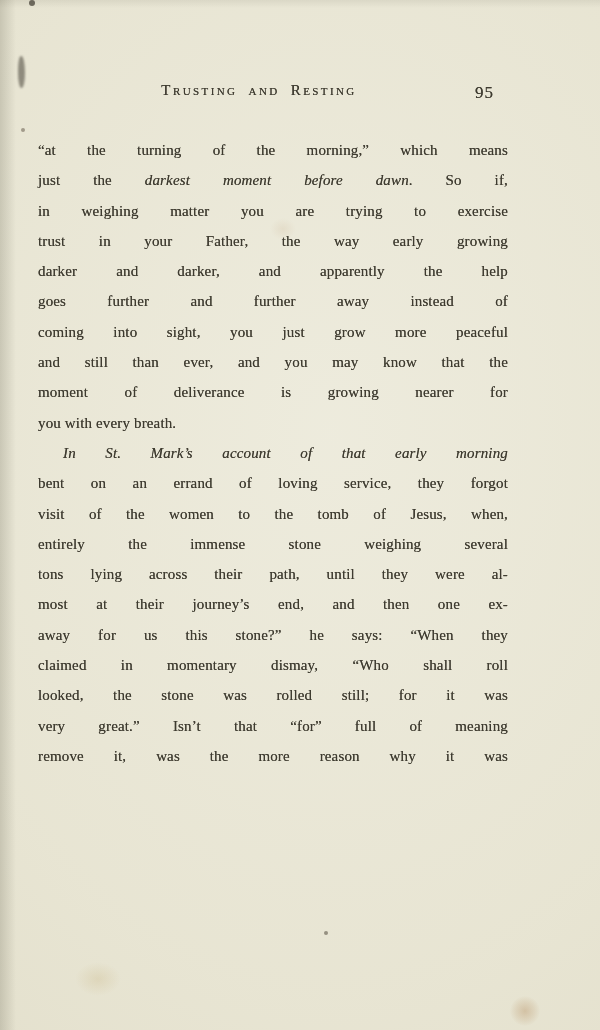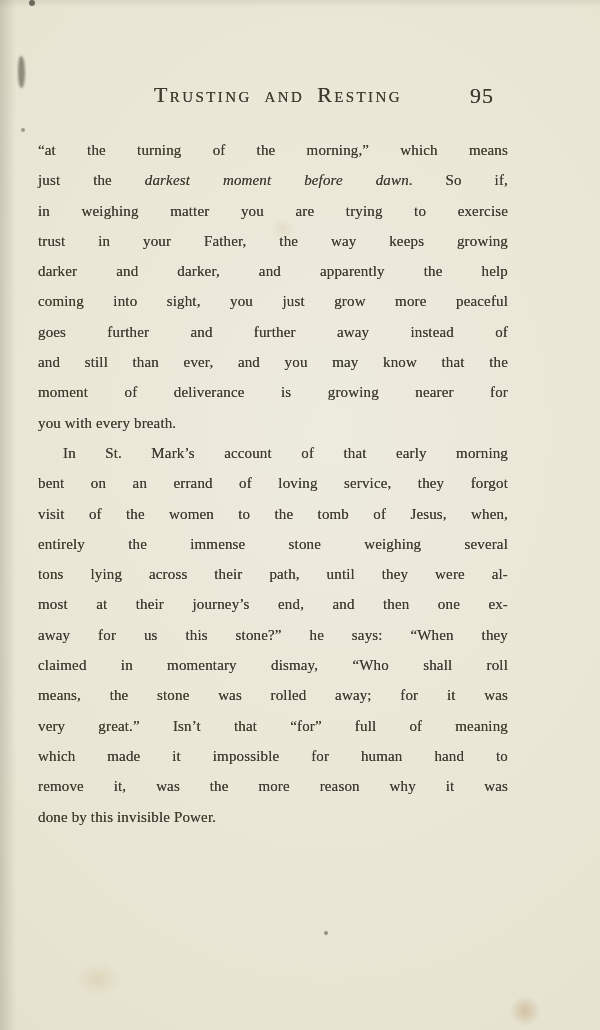--- a/index.html
+++ b/index.html
@@ -40,35 +40,35 @@
   .running-head {
     position: absolute;
     left: 38px;
     top: 82px;
     width: 470px;
     height: 26px;
     color: #3e3b30;
   }
   .head-title {
     position: absolute;
-    left: 240px;
+    left: 221px;
     transform: translateX(-50%);
     top: 0;
     font-variant: small-caps;
-    font-size: 22px;
+    font-size: 15px;
     letter-spacing: 2.4px;
     word-spacing: 5px;
     white-space: nowrap;
     text-shadow: 0 0 0.6px rgba(62,59,48,0.85);
   }
   .page-num {
     position: absolute;
     right: 14px;
     top: 1px;
-    font-size: 22px;
+    font-size: 17px;
     letter-spacing: 1px;
     text-shadow: 0 0 0.6px rgba(62,59,48,0.85);
   }
 
   .text-block {
     position: absolute;
     left: 38px;
     top: 135px;
     width: 470px;
     color: #3e3b30;
@@ -82,20 +82,21 @@
     text-align-last: justify;
     white-space: normal;
     height: 30.3px;
     overflow: visible;
   }
   .line.para-end {
     text-align-last: left;
   }
   .line.indent {
     text-indent: 25px;
+    font-style: italic;
   }
   .italic {
     font-style: italic;
   }
 
   
   .smudge-left {
     position: absolute;
     left: 18px; top: 56px;
     width: 7px; height: 32px;
@@ -156,40 +157,38 @@
 
   <div class="running-head">
     <span class="head-title">Trusting and Resting</span>
     <span class="page-num">95</span>
   </div>
 
   <div class="text-block">
       <div class="line"><span>“at the turning of the morning,” which means</span></div>
       <div class="line"><span>just the </span><span class="italic">darkest moment before dawn</span><span>.  So if,</span></div>
       <div class="line"><span>in weighing matter you are trying to exercise</span></div>
-      <div class="line"><span>trust in your Father, the way keeps growing</span></div>
+      <div class="line"><span>trust in your Father, the way early growing</span></div>
       <div class="line"><span>darker and darker, and apparently the help</span></div>
+      <div class="line"><span>goes further and further away instead of</span></div>
       <div class="line"><span>coming into sight, you just grow more peaceful</span></div>
-      <div class="line"><span>goes further and further away instead of</span></div>
       <div class="line"><span>and still than ever, and you may know that the</span></div>
       <div class="line"><span>moment of deliverance is growing nearer for</span></div>
       <div class="line para-end"><span>you with every breath.</span></div>
       <div class="line indent"><span>In St. Mark’s account of that early morning</span></div>
       <div class="line"><span>bent on an errand of loving service, they forgot</span></div>
       <div class="line"><span>visit of the women to the tomb of Jesus, when,</span></div>
       <div class="line"><span>entirely the immense stone weighing several</span></div>
       <div class="line"><span>tons lying across their path, until they were al-</span></div>
       <div class="line"><span>most at their journey’s end, and then one ex-</span></div>
       <div class="line"><span>away for us this stone?” he says: “When they</span></div>
       <div class="line"><span>claimed in momentary dismay, “Who shall roll</span></div>
-      <div class="line"><span>means, the stone was rolled away; for it was</span></div>
+      <div class="line"><span>looked, the stone was rolled still; for it was</span></div>
       <div class="line"><span>very great.”  Isn’t that “for” full of meaning</span></div>
-      <div class="line"><span>which made it impossible for human hand to</span></div>
       <div class="line"><span>remove it, was the more reason why it was</span></div>
-      <div class="line para-end"><span>done by this invisible Power.</span></div>
     </div>
 
   <div class="edge-shadow-left"></div>
   <div class="edge-shadow-top"></div>
   <div class="smudge-left"></div>
   <div class="speck-a"></div>
   <div class="speck-b"></div>
   <div class="speck-c"></div>
   <div class="stain-a"></div>
   <div class="stain-b"></div>

